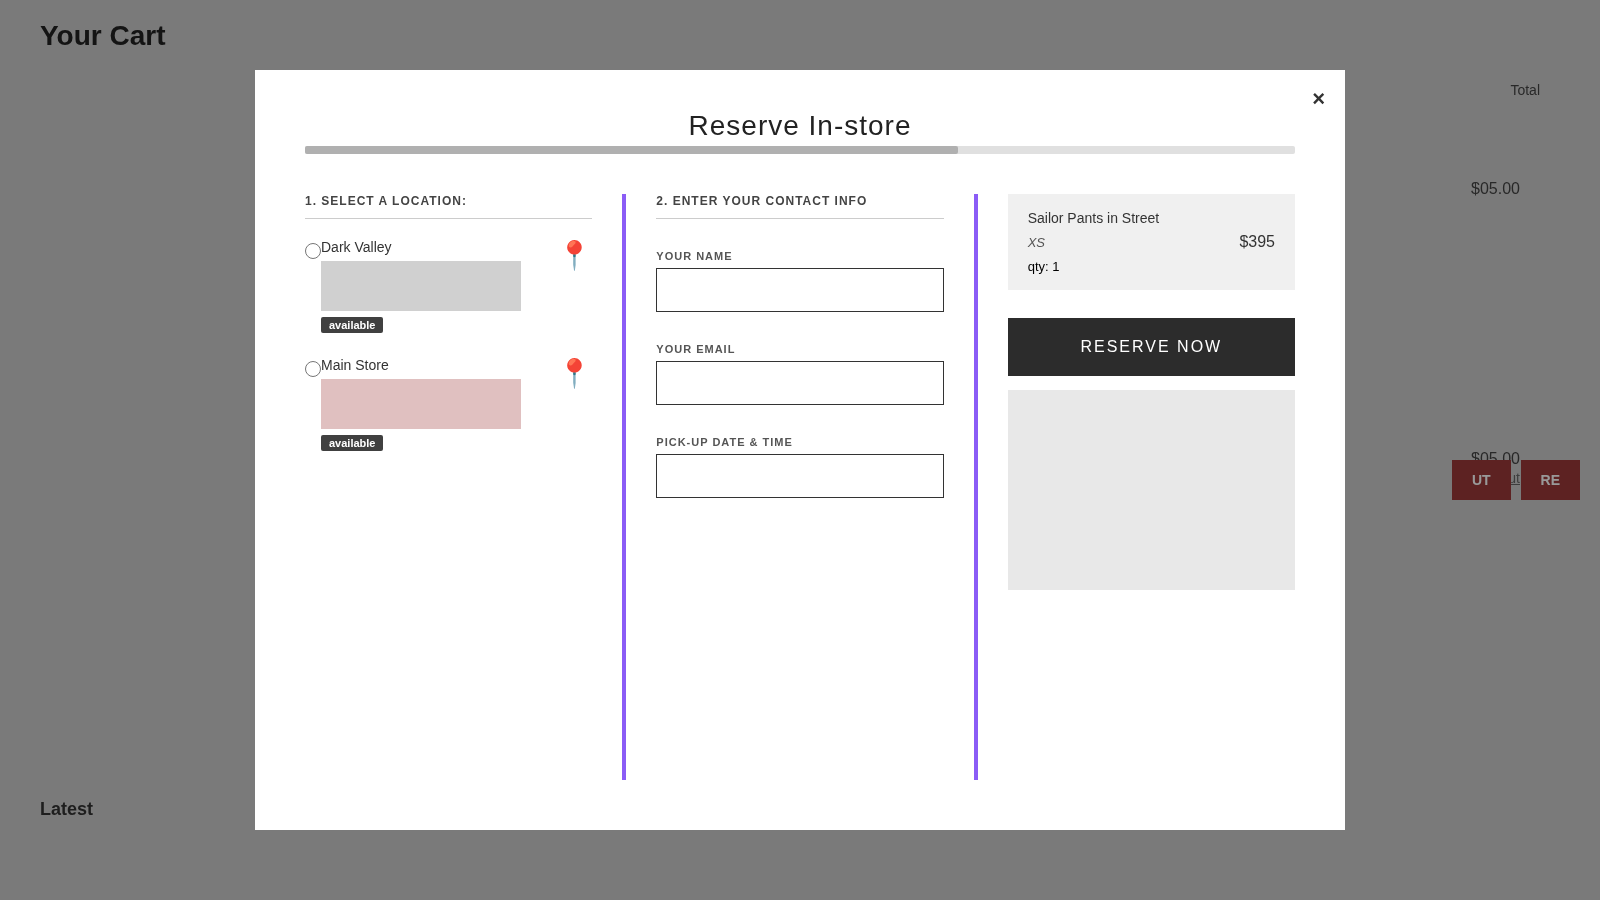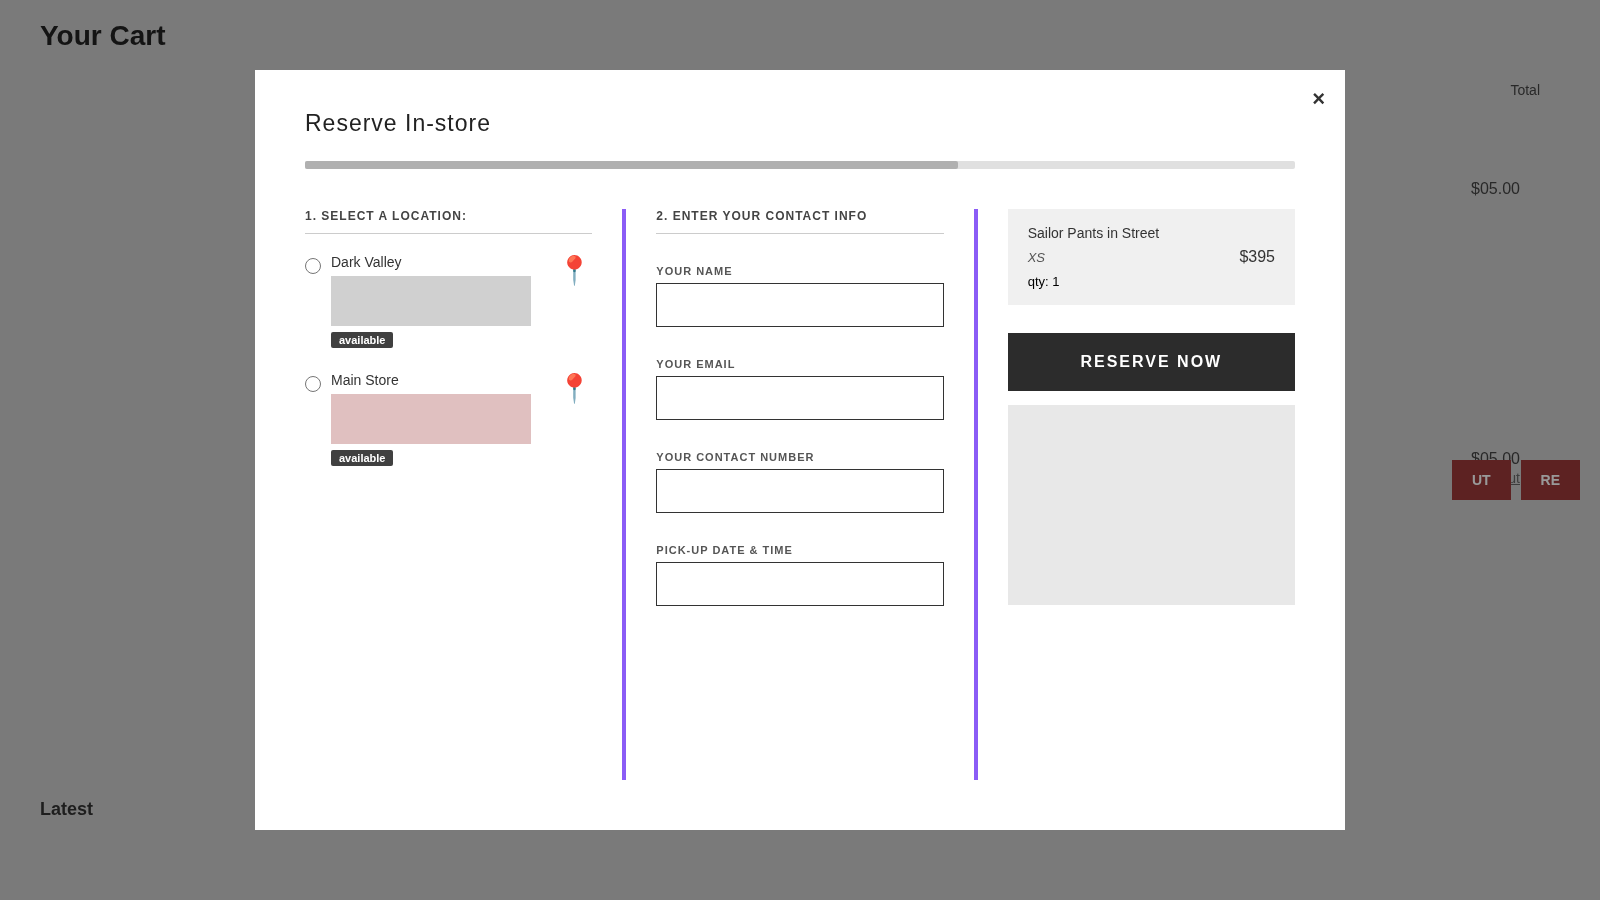--- a/index.html
+++ b/index.html
@@ -109,24 +109,25 @@
       right: 20px;
       font-size: 22px;
       cursor: pointer;
       color: #333;
       background: none;
       border: none;
       font-weight: bold;
     }
 
     .modal-title {
-      font-size: 23px;
+      text-align: center;
+      font-size: 28px;
       font-weight: 300;
       color: #222;
-      margin-bottom: 24px;
+      margin-bottom: 4px;
       letter-spacing: 1px;
     }
 
     
     .progress-bar-container {
       width: 100%;
       height: 8px;
       background: #e0e0e0;
       margin-bottom: 40px;
       border-radius: 2px;
@@ -167,21 +168,21 @@
       margin-bottom: 20px;
       padding-bottom: 10px;
       border-bottom: 1px solid #ccc;
     }
 
     
     .location-item {
       display: flex;
       align-items: flex-start;
       margin-bottom: 24px;
-      gap: 10px;
+      gap: 0;
     }
     .location-radio {
       margin-top: 4px;
       width: 16px;
       height: 16px;
       accent-color: #555;
       cursor: pointer;
     }
     .location-details {
       flex: 1;
@@ -269,21 +270,21 @@
       font-weight: normal;
     }
 
     .reserve-now-btn {
       width: 100%;
       background: #2c2c2c;
       color: white;
       border: none;
       padding: 20px;
       font-size: 16px;
-      font-weight: bold;
+      font-weight: normal;
       letter-spacing: 2px;
       cursor: pointer;
       margin-bottom: 14px;
     }
 
     .confirm-placeholder-box {
       background: #e8e8e8;
       height: 200px;
       width: 100%;
     }
@@ -345,24 +346,20 @@
 
         <div class="form-group">
           <label class="form-label">YOUR NAME</label>
           <input type="text" class="form-input" style="">
         </div>
         <div class="form-group">
           <label class="form-label">YOUR EMAIL</label>
           <input type="email" class="form-input" style="">
         </div>
         <div class="form-group">
-          <label class="form-label">YOUR CONTACT NUMBER</label>
-          <input type="tel" class="form-input" style="">
-        </div>
-        <div class="form-group">
           <label class="form-label">PICK-UP DATE &amp; TIME</label>
           <input type="text" class="form-input" style="">
         </div>
       </div>
 
       <div class="section">
 
         <div class="order-summary-box">
           <div class="order-item-info">
             <span class="order-item-name">Sailor Pants in Street</span>

